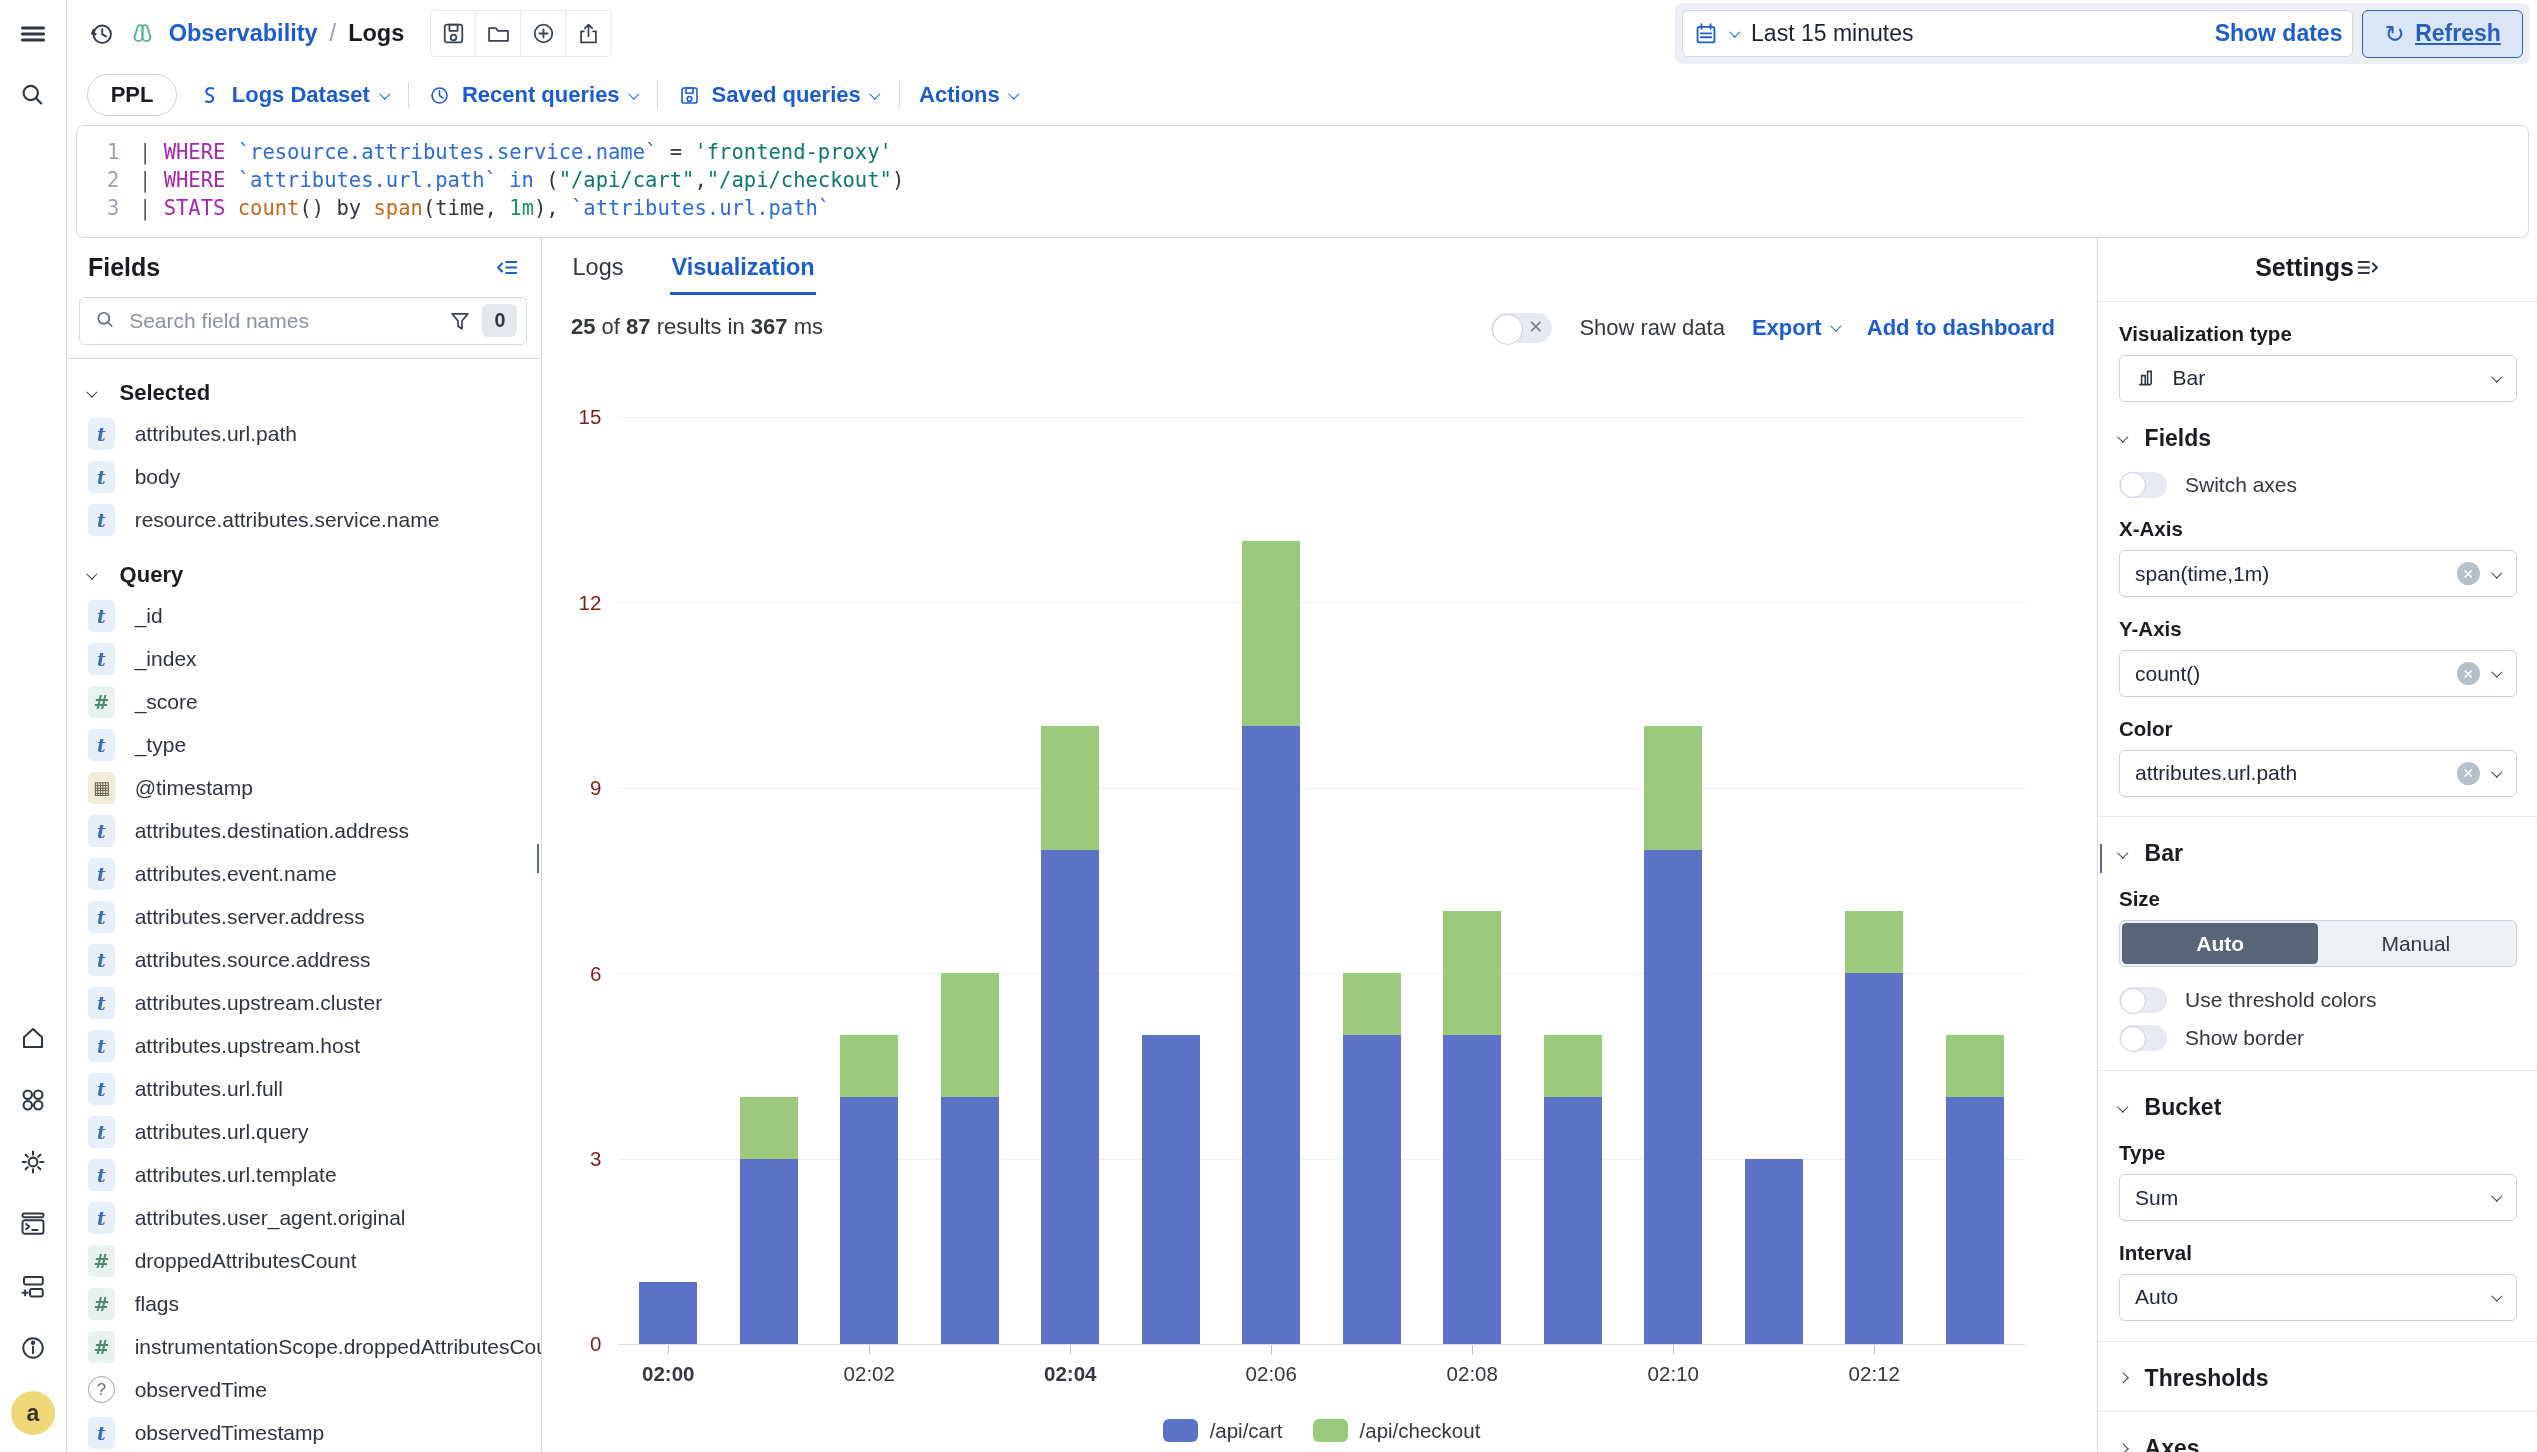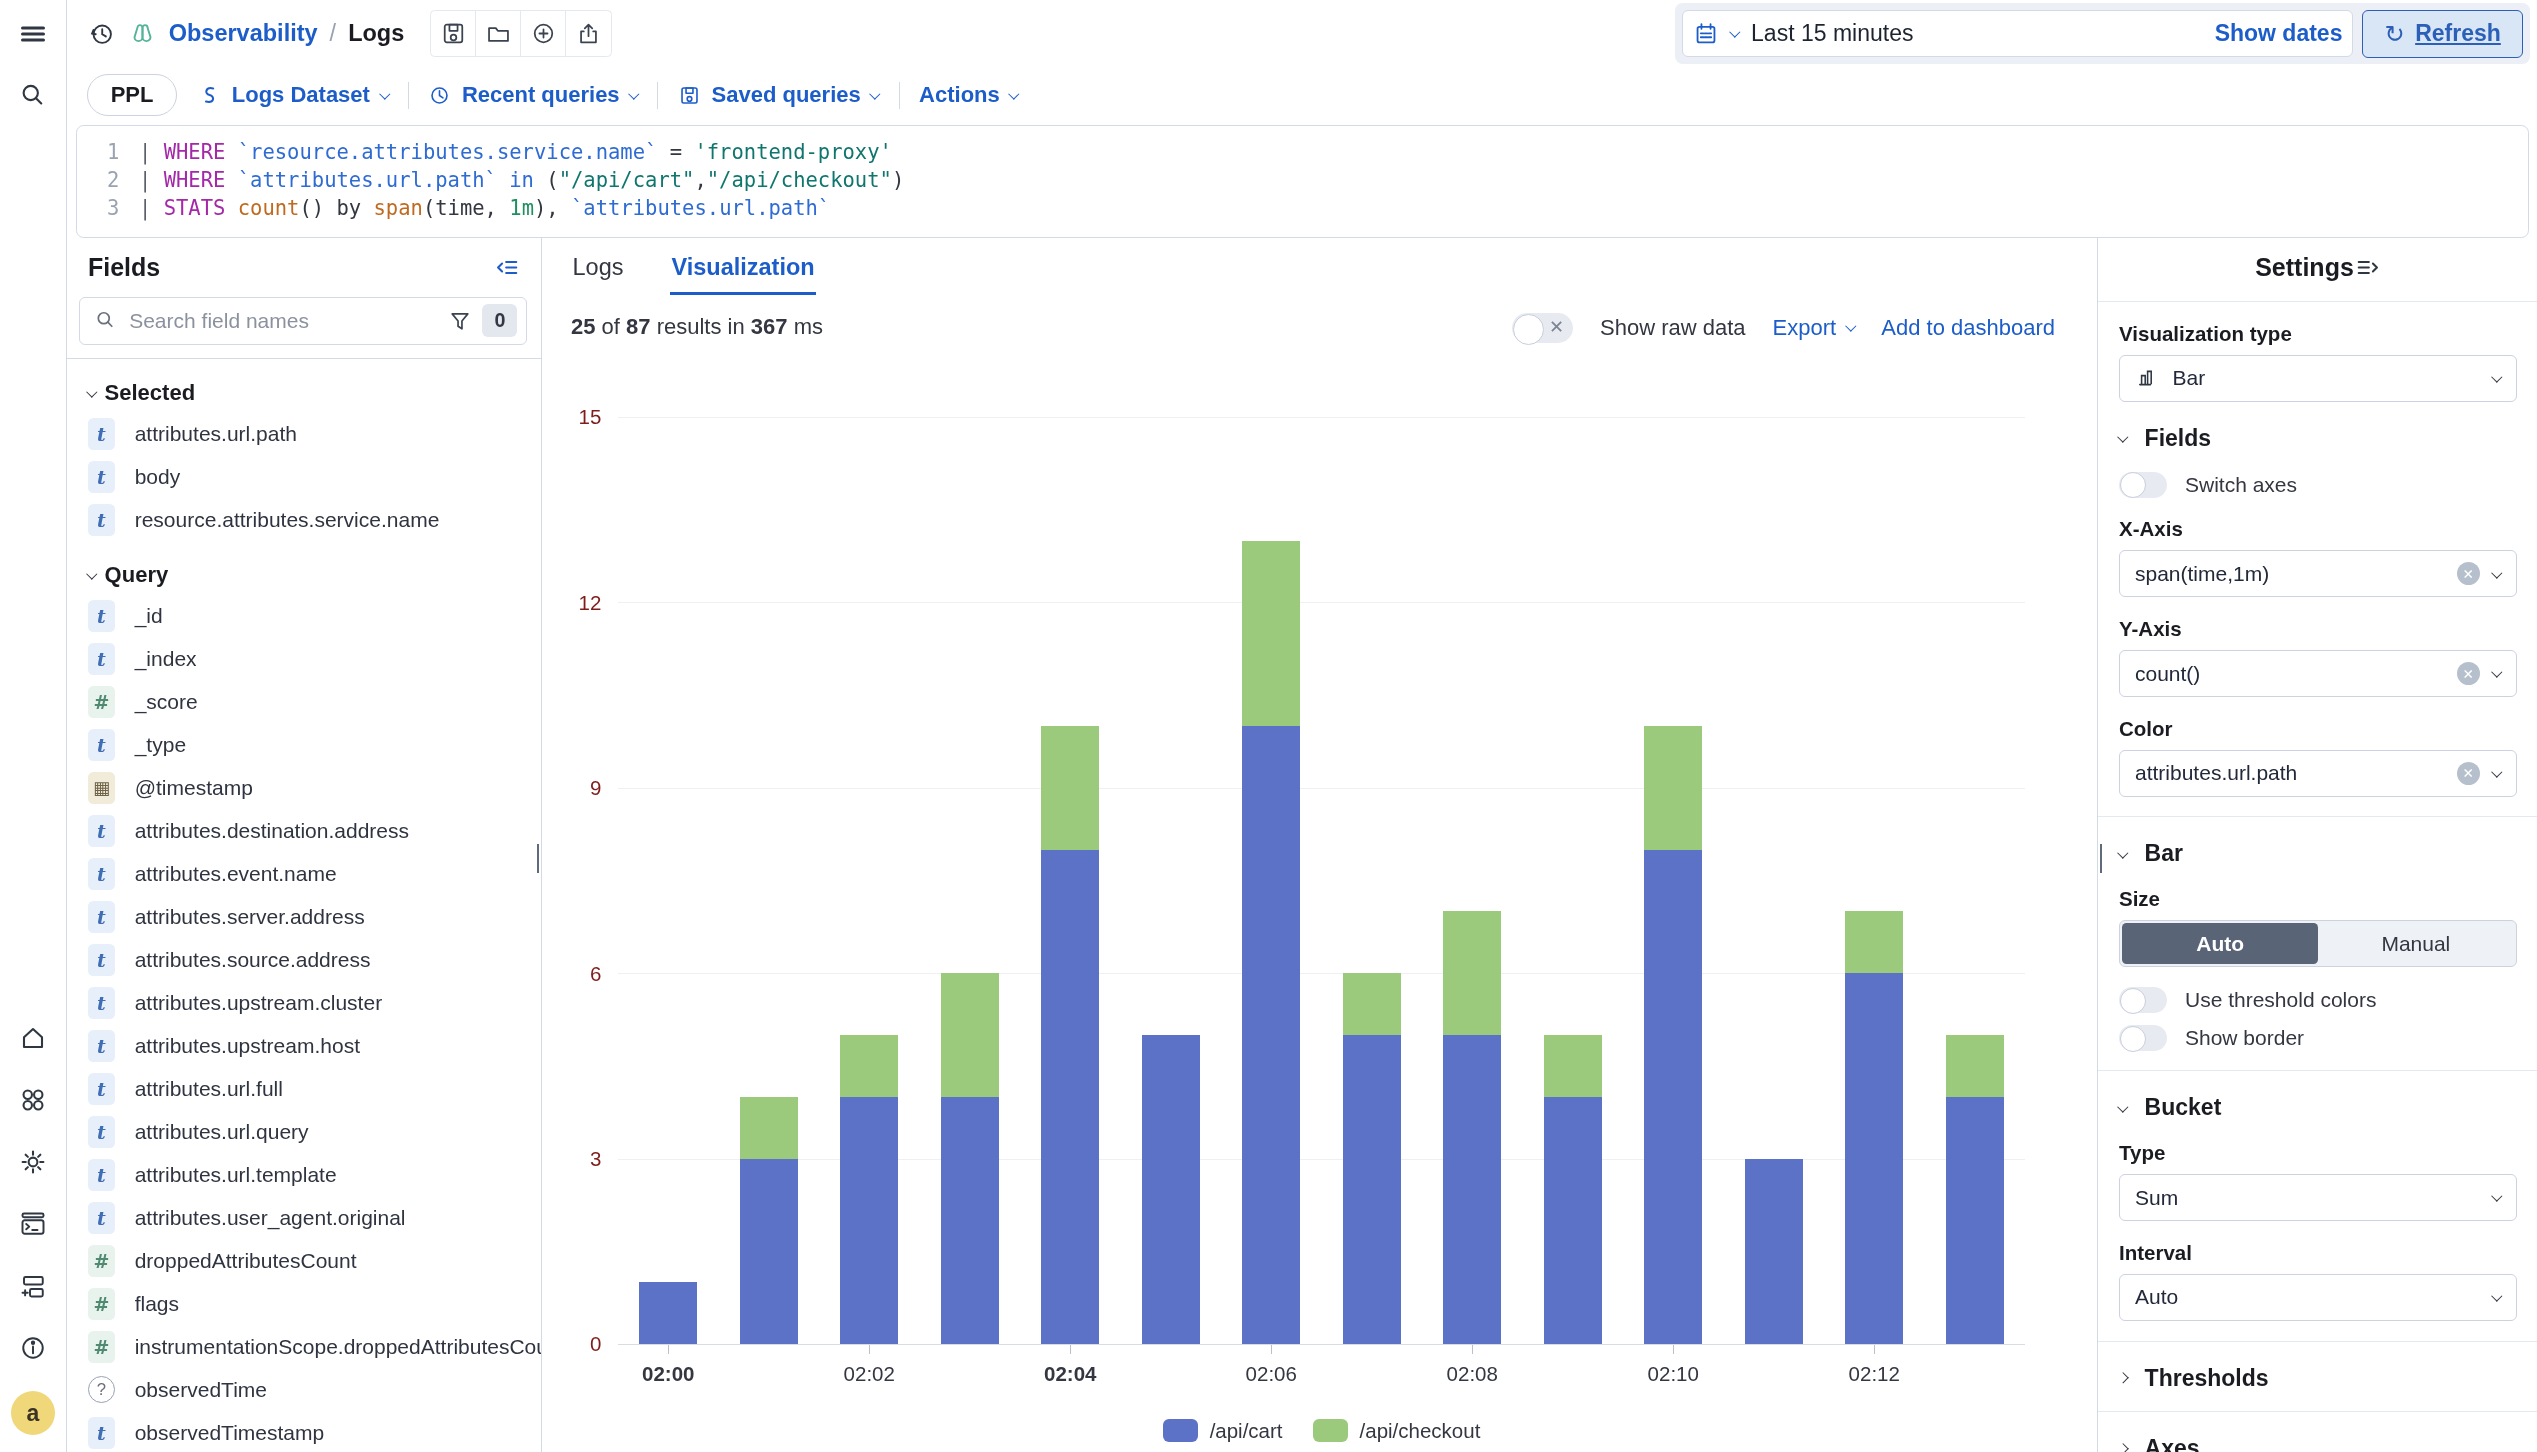--- a/index.html
+++ b/index.html
@@ -62,42 +62,42 @@
 
   
   .fields{width:475px;flex:none;border-right:0.8px solid var(--border);padding:15px 13.6px 0 12px;position:relative;overflow:hidden}
   .fields-head{display:flex;justify-content:space-between;align-items:center;padding:0 6px 0 9px}
   .fields-title{font-size:25px;font-weight:700;color:var(--ink-strong)}
   .search-row{display:flex;align-items:center;border:0.8px solid var(--border);border-radius:6px;height:48px;margin-top:15px;padding:0 9px 0 13.6px;background:#fff}
   .search-row input{flex:1;border:none;outline:none;font-size:21px;color:var(--ink);font-family:inherit;min-width:0;margin-left:10.6px}
   .search-row input::placeholder{color:#8b919e}
   .count-badge{background:#e3e7ee;border-radius:6px;min-width:35px;height:33px;display:flex;align-items:center;justify-content:center;font-weight:700;font-size:19.7px;margin-left:9px}
   .search-hr{border-bottom:0.8px solid var(--border);margin:13.6px -13.6px 0 -12px}
-  .group-head{display:flex;align-items:center;gap:9px;margin:21px 0 6px 9px;font-weight:700;font-size:22px;color:var(--ink-strong);cursor:pointer}
+  .group-head{display:flex;align-items:center;gap:24px;margin:21px 0 6px 9px;font-weight:700;font-size:22px;color:var(--ink-strong);cursor:pointer}
   .field-item{display:flex;align-items:center;gap:19.7px;height:43px;padding-left:9px;cursor:pointer}
   .badge{width:27px;height:32px;border-radius:5.3px;display:flex;align-items:center;justify-content:center;font-size:19px;flex:none}
   .badge.t{background:#e7effa;color:#3f6eb4;font-family:"DejaVu Serif",serif;font-style:italic;font-weight:700}
   .badge.num{background:#e8f3ed;color:#508a72;font-family:"DejaVu Serif",serif;font-style:italic;font-weight:700}
   .badge.date{background:#f1ecda;color:#6e6248;font-size:18px}
   .badge.unknown{background:transparent;border:1.5px solid #98a2b3;border-radius:50%;width:27px;height:27px;color:var(--muted);font-size:16.7px}
   .field-name{font-size:21px;color:#2f3440}
   .drag-handle{position:absolute;top:606px;width:9px;height:29px;border-left:2.3px solid #5f6b7a;border-right:2.3px solid #5f6b7a;z-index:5}
   .drag-handle.left{right:-5.3px}
   .drag-handle.right{left:-5.3px}
 
   
   .main{flex:1;min-width:0;position:relative;padding:12px 0 0 29px}
   .tabs{display:flex;gap:45px}
   .tab{font-size:23.5px;color:var(--ink);padding:4.5px 1.5px 10.6px;cursor:pointer}
   .tab.active{color:var(--blue);font-weight:600;border-bottom:3px solid var(--blue)}
   .results-row{margin-top:19.7px;font-size:22px;height:33px;position:relative}
   .results-row b{font-weight:700}
   .view-controls{position:absolute;right:42px;top:-1.5px;display:flex;align-items:center;gap:27px}
   .ctl-label{font-size:22px;color:var(--ink)}
-  .link{color:var(--blue);font-weight:400;font-size:22px;display:flex;align-items:center;gap:10.6px;cursor:pointer}
+  .link{color:var(--blue);font-weight:700;font-size:22px;display:flex;align-items:center;gap:10.6px;cursor:pointer}
 
   .tgl{width:48px;height:26px;border-radius:13px;background:var(--track);position:relative;flex:none;cursor:pointer}
   .tgl::after{content:"";position:absolute;left:0.8px;top:0.8px;width:24px;height:24px;border-radius:50%;background:#fff;border:0.8px solid #c8cfda}
   .tgl.with-x{width:61px;height:30px;border-radius:15px}
   .tgl.with-x::after{width:29px;height:29px}
   .tgl-x{position:absolute;right:9px;top:3px;color:#7c8494;font-size:18px}
 
   .chart{position:absolute;top:180px;left:76px;width:1407px}
   .plot{position:relative;width:1407px;height:927px}
   .gridline{position:absolute;left:0;right:0;height:0.8px;background:#eef0f4}

